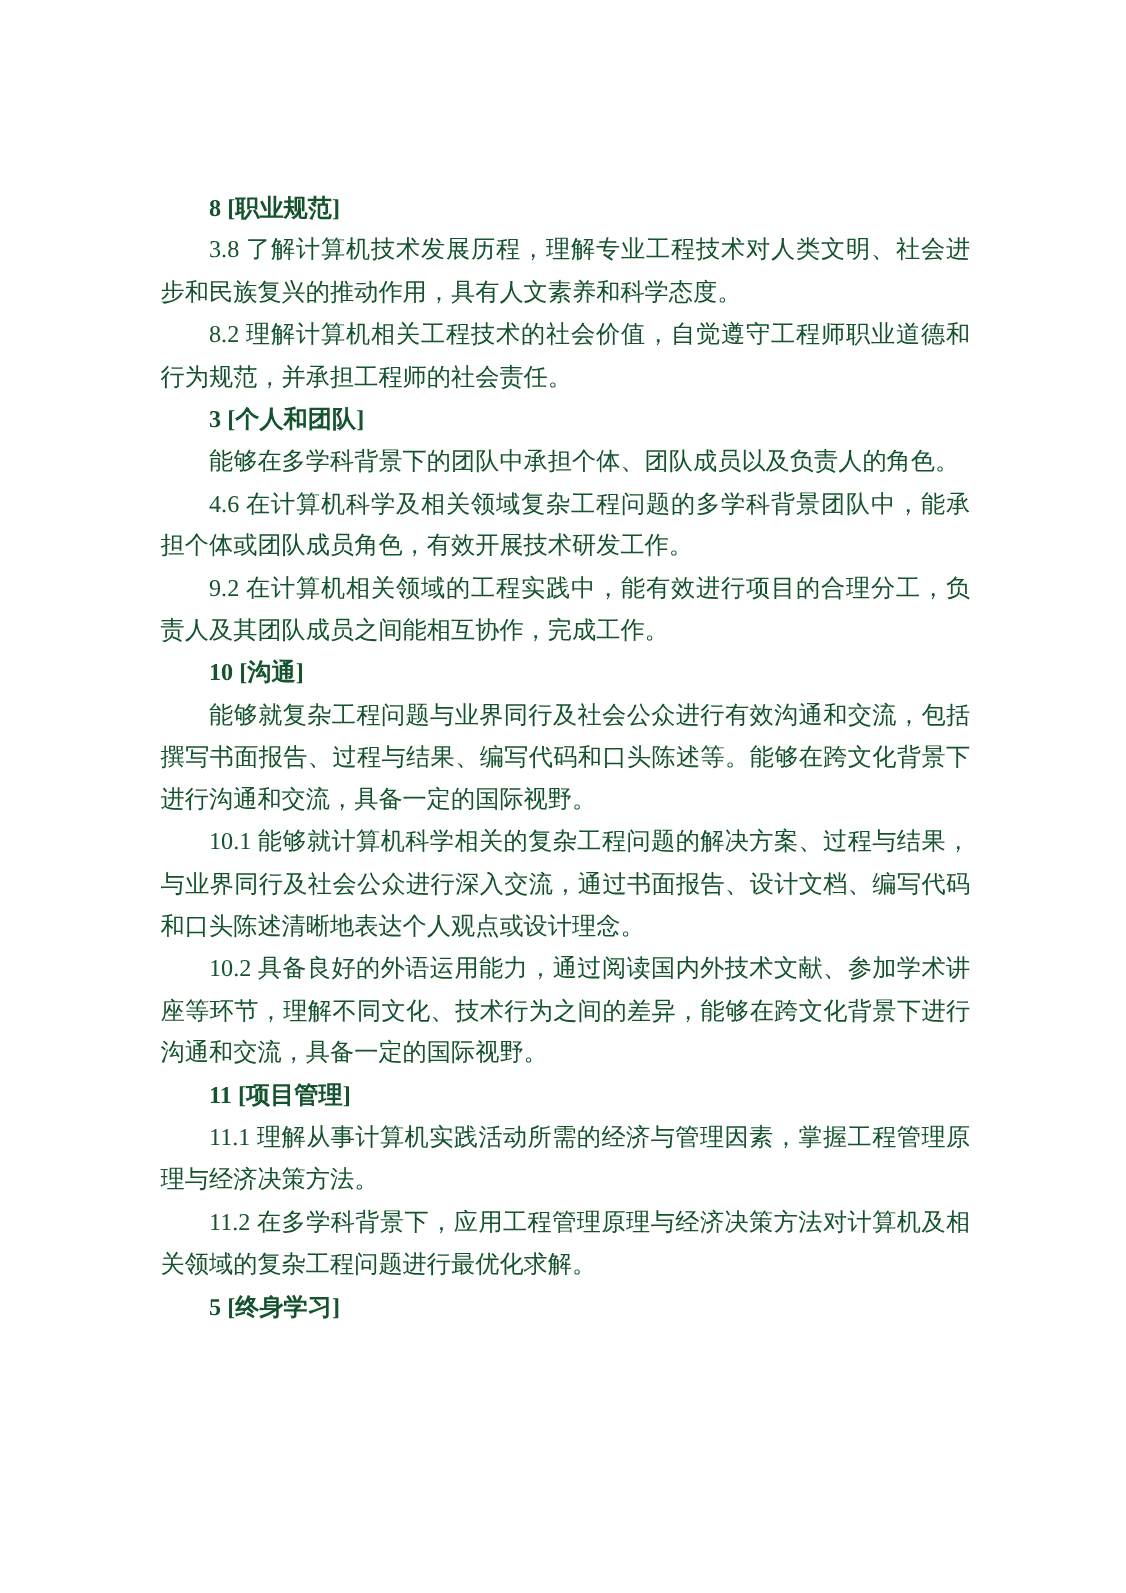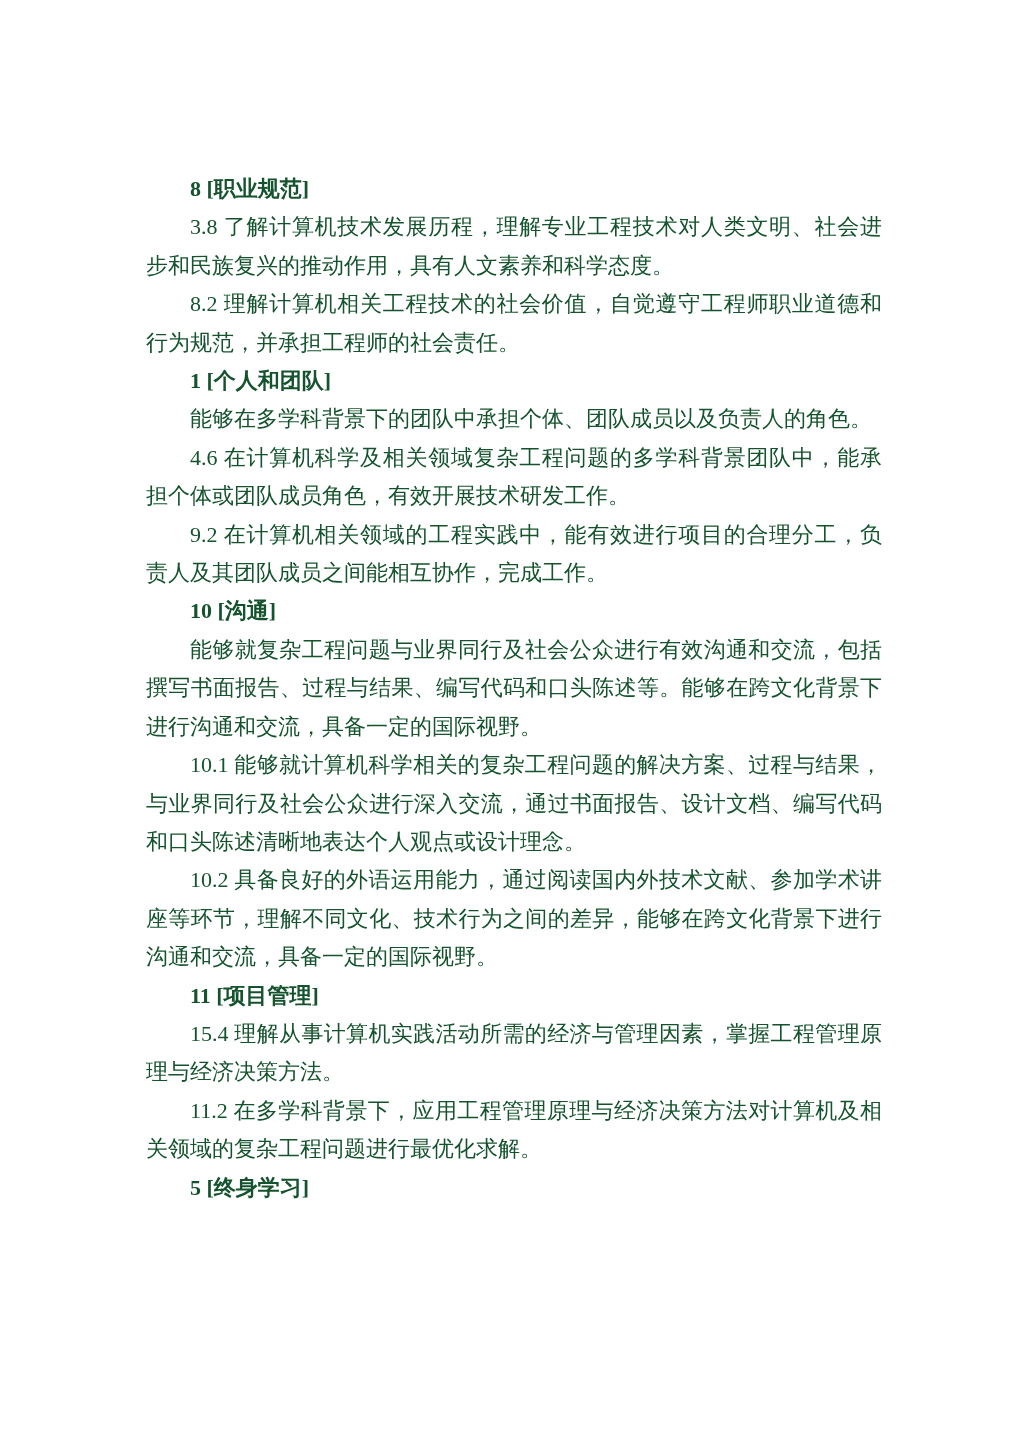--- a/index.html
+++ b/index.html
@@ -37,26 +37,26 @@
   }
 </style>
 </head>
 <body>
 
 <div class="page">
   <div class="doc-body">
       <p class="para heading">8 [职业规范]</p>
       <p class="para">3.8 了解计算机技术发展历程，理解专业工程技术对人类文明、社会进步和民族复兴的推动作用，具有人文素养和科学态度。</p>
       <p class="para">8.2 理解计算机相关工程技术的社会价值，自觉遵守工程师职业道德和行为规范，并承担工程师的社会责任。</p>
-      <p class="para heading">1 [个人和团队]</p>
+      <p class="para heading">3 [个人和团队]</p>
       <p class="para">能够在多学科背景下的团队中承担个体、团队成员以及负责人的角色。</p>
       <p class="para">4.6 在计算机科学及相关领域复杂工程问题的多学科背景团队中，能承担个体或团队成员角色，有效开展技术研发工作。</p>
       <p class="para">9.2 在计算机相关领域的工程实践中，能有效进行项目的合理分工，负责人及其团队成员之间能相互协作，完成工作。</p>
       <p class="para heading">10 [沟通]</p>
       <p class="para">能够就复杂工程问题与业界同行及社会公众进行有效沟通和交流，包括撰写书面报告、过程与结果、编写代码和口头陈述等。能够在跨文化背景下进行沟通和交流，具备一定的国际视野。</p>
       <p class="para">10.1 能够就计算机科学相关的复杂工程问题的解决方案、过程与结果，与业界同行及社会公众进行深入交流，通过书面报告、设计文档、编写代码和口头陈述清晰地表达个人观点或设计理念。</p>
       <p class="para">10.2 具备良好的外语运用能力，通过阅读国内外技术文献、参加学术讲座等环节，理解不同文化、技术行为之间的差异，能够在跨文化背景下进行沟通和交流，具备一定的国际视野。</p>
       <p class="para heading">11 [项目管理]</p>
-      <p class="para">15.4 理解从事计算机实践活动所需的经济与管理因素，掌握工程管理原理与经济决策方法。</p>
+      <p class="para">11.1 理解从事计算机实践活动所需的经济与管理因素，掌握工程管理原理与经济决策方法。</p>
       <p class="para">11.2 在多学科背景下，应用工程管理原理与经济决策方法对计算机及相关领域的复杂工程问题进行最优化求解。</p>
       <p class="para heading">5 [终身学习]</p>
     </div>
 </div>
 
 </body></html>

